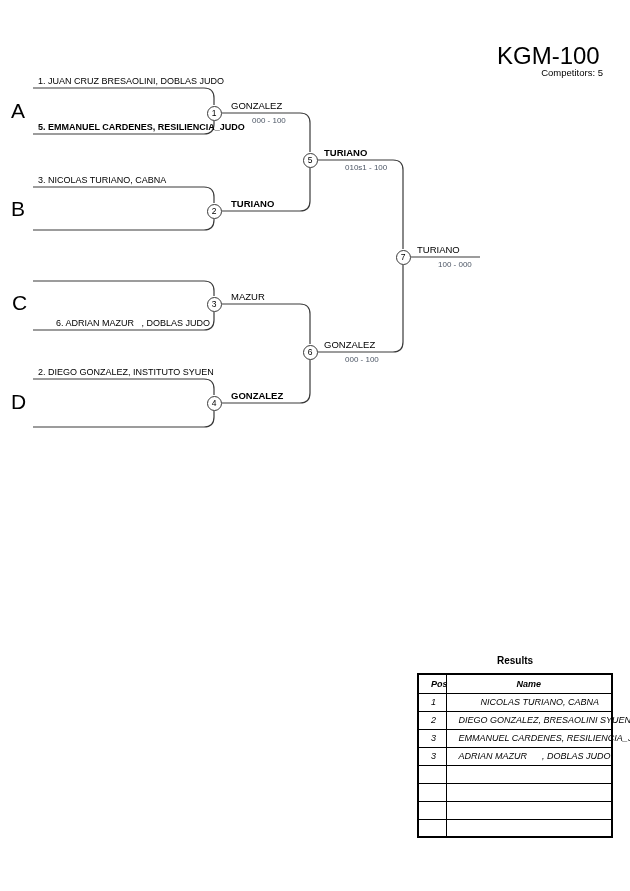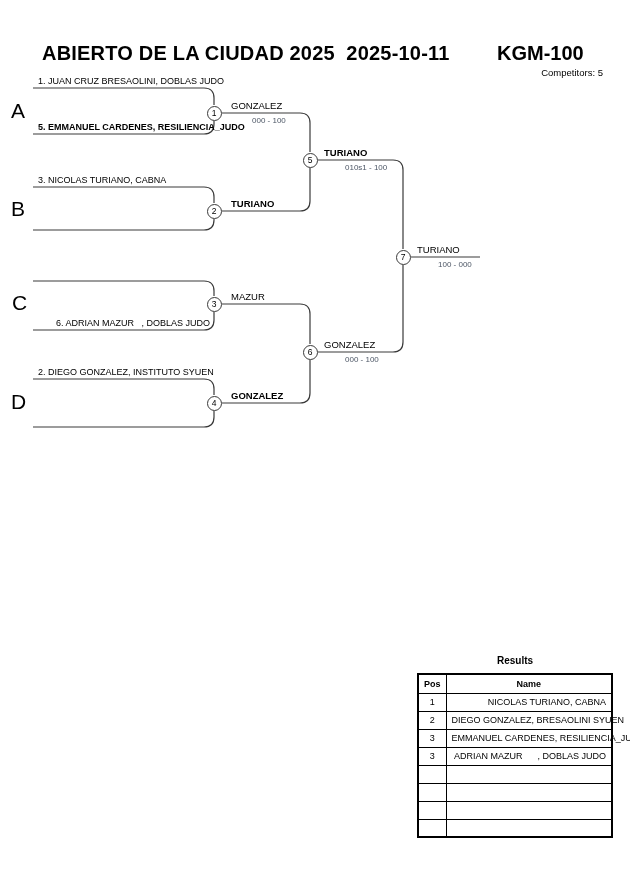--- a/index.html
+++ b/index.html
@@ -9,21 +9,21 @@
     position: relative;
     width: 630px; height: 891px;
     margin: 0 auto;
     background: #ffffff;
     overflow: hidden;
   }
   .abs { position: absolute; white-space: pre; }
 
   
   .main-title { font-size: 20px; font-weight: bold; color: #000; letter-spacing: 0.2px; }
-  .category   { font-size: 20px; font-weight: bold; color: #000; }
+  .category   { font-size: 24px; font-weight: normal; color: #000; }
   .competitors{ font-size: 9.5px; color: #000; text-align: right; }
 
   
   #bracket-svg { position: absolute; left: 0; top: 0; }
   .seed-name   { font-size: 9px; color: #000; }
   .seed-name.bold { font-weight: bold; }
   .group-letter{ font-size: 21px; color: #000; }
   .winner-label{ font-size: 9.5px; color: #000; }
   .winner-label.bold { font-weight: bold; }
   .score       { font-size: 8px; color: #4d5766; padding-left: 19px; }
@@ -44,35 +44,35 @@
     position: absolute;
     border-collapse: collapse;
     border: 2px solid #000;
     background: #fff;
     table-layout: fixed;
   }
   table.results th, table.results td {
     border: 1px solid #000;
     font-size: 9px;
     height: 18px;
-    padding: 0 5px;
+    padding: 0 12px;
     overflow: visible;
     white-space: pre;
     color: #000;
+    font-style: italic;
   }
   table.results th { font-weight: bold; text-align: center; height: 19px; }
   td.pos-cell { text-align: center; padding: 0; }
   td.name-cell { text-align: right; }
 </style>
 </head>
 <body>
 
 <div id="page">
 
-  <div class="abs main-title" style="left:42px; top:42px;">ABIERTO DE LA CIUDAD 2025  2025-10-11</div>
   <div class="abs category" style="left:497px; top:42px;">KGM-100</div>
   <div class="abs competitors" style="right:27px; top:67px;">Competitors: 5</div>
 
   <svg id="bracket-svg" width="630" height="500" viewBox="0 0 630 500">
     <g stroke="#3a3a3a" stroke-width="1.2" fill="none">
 
       <path d="M33,88 H204 Q214,88 214,98 V105"></path>
       <path d="M33,134 H204 Q214,134 214,124 V121"></path>
 
       <path d="M33,187 H204 Q214,187 214,197 V203"></path>

